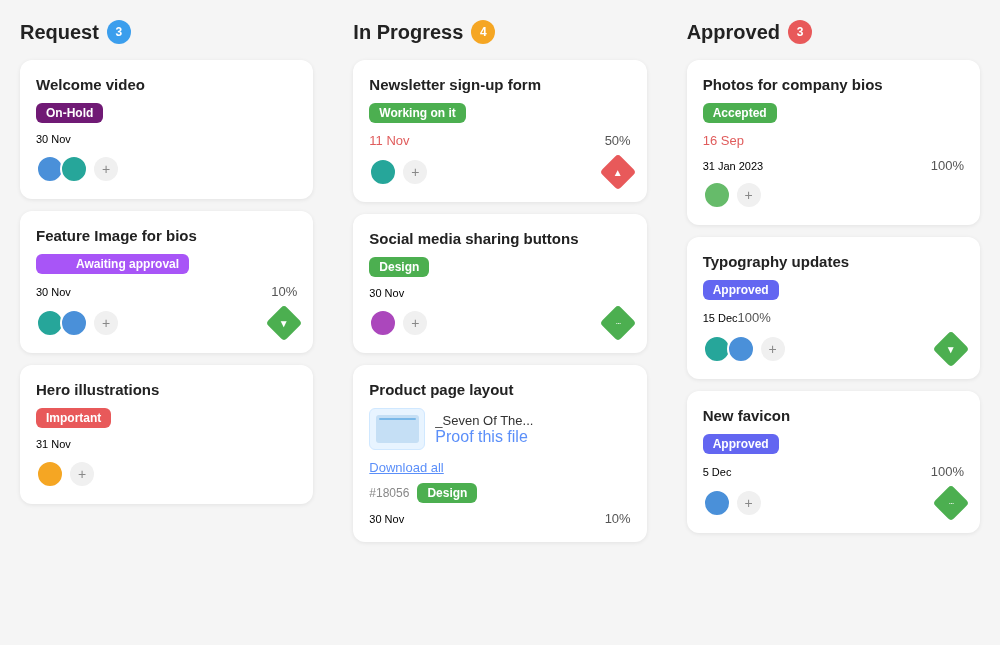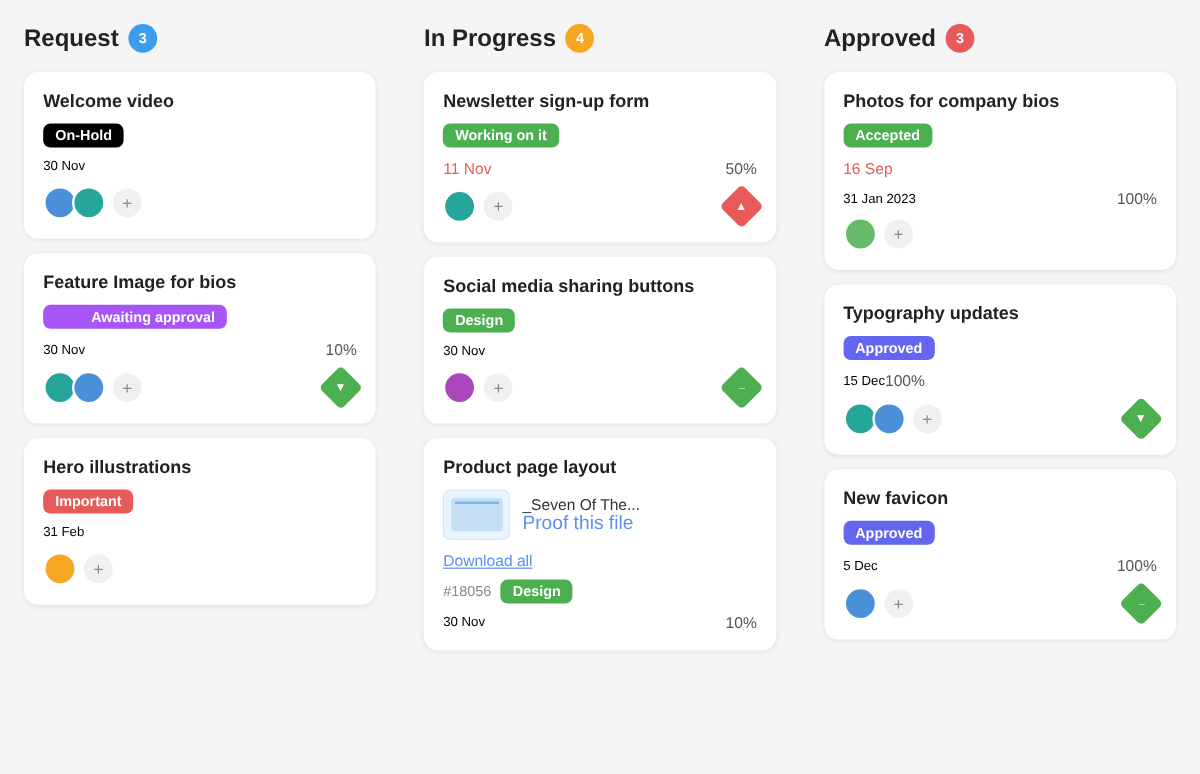--- a/index.html
+++ b/index.html
@@ -59,21 +59,21 @@
       margin-bottom: 10px;
     }
     .status-tag {
       display: inline-block;
       padding: 3px 10px;
       border-radius: 6px;
       font-size: 12px;
       font-weight: 600;
       margin-bottom: 10px;
     }
-    .tag-on-hold { background: #000000; color: #fff; }
+    .tag-on-hold { background: #701a75; color: #fff; }
     .tag-awaiting { background: #a855f7; color: #fff; padding-left: 40px; }
     .tag-important { background: #e8595a; color: #fff; }
     .tag-working { background: #4caf50; color: #fff; }
     .tag-design { background: #4caf50; color: #fff; }
     .tag-accepted { background: #4caf50; color: #fff; }
     .tag-approved { background: #6366f1; color: #fff; }
 
     .card-date {
       font-size: 13px;
       color: #e05c5c;
@@ -284,21 +284,21 @@
           <div class="percent">10%</div>
         </div><div class="card-footer">
           <div class="avatars">
             <div class="avatar av-teal" style="background: rgb(38, 166, 154);"></div>
             <div class="avatar av-blue" style="background: rgb(74, 144, 217);"></div>
             <div class="avatar-add">+</div>
           </div>
           <div class="icon-diamond-down"></div>
         </div></div>
       <div class="card"><div class="card-title">Hero illustrations</div><div class="status-tag tag-important">Important</div><div style="display: flex; align-items: center; justify-content: space-between; margin-bottom: 10px;">
-          <div class="card-date-black" style="margin-bottom: 0px;">31 Feb</div>
+          <div class="card-date-black" style="margin-bottom: 0px;">31 Nov</div>
         </div><div class="card-footer">
           <div class="avatars">
             <div class="avatar av-orange" style="background: rgb(245, 166, 35);"></div>
             <div class="avatar-add">+</div>
           </div>
         </div></div>
     </div>
     <div class="column">
       <div class="column-header">
         <span class="column-title">In Progress</span>

